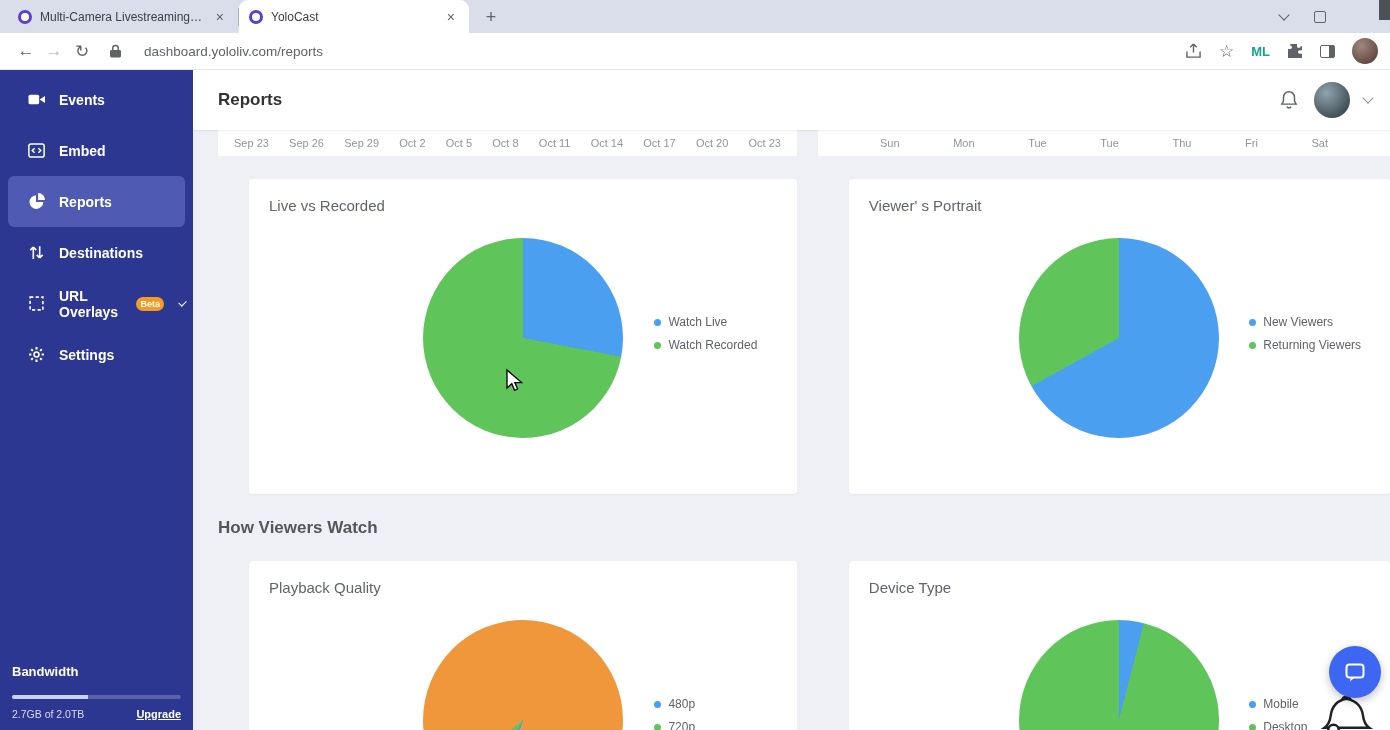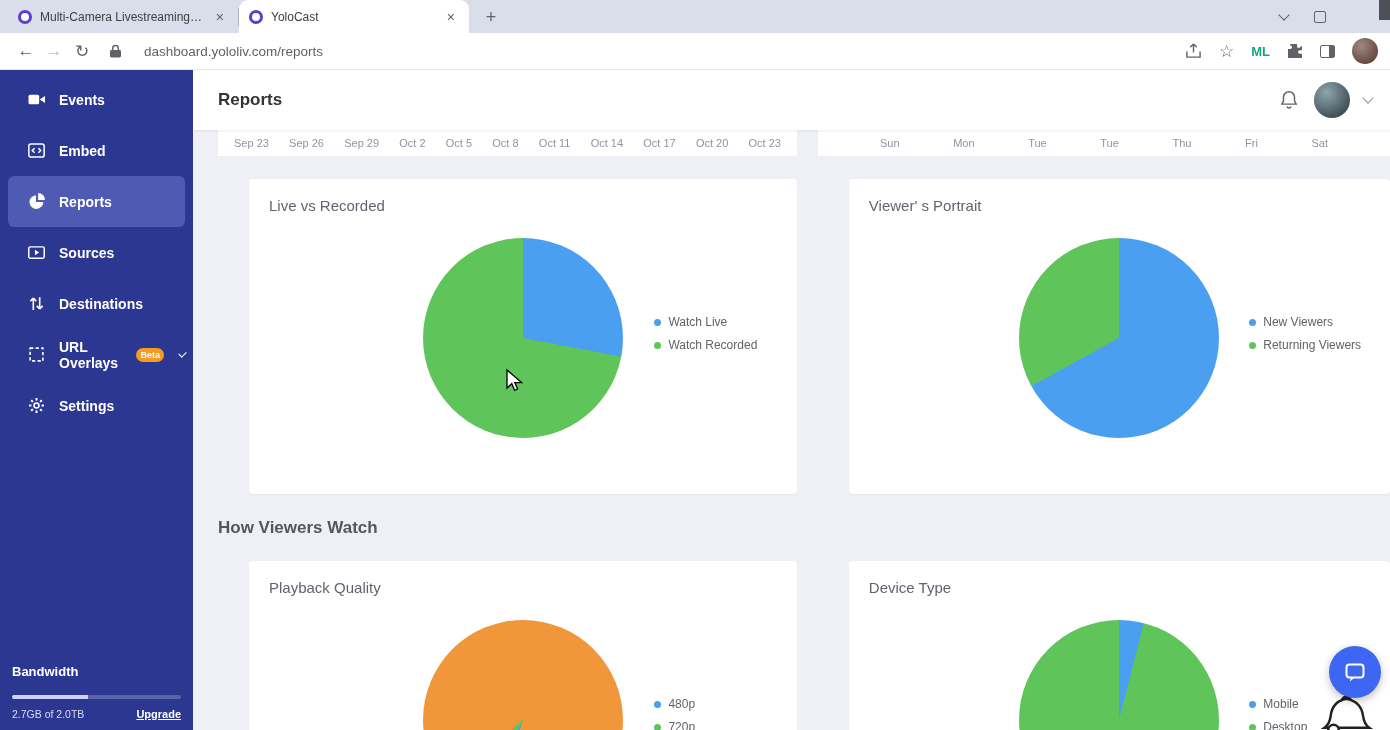--- a/index.html
+++ b/index.html
@@ -153,29 +153,20 @@
         <span class="ic">
             <svg width="17" height="17" viewBox="0 0 16 16" fill="#fff">
               <path d="M9.5 0a6.5 6.5 0 016.5 6.5H9.5z"></path>
               <path d="M7.5 2a6.5 6.5 0 106.9 6.5H7.5z"></path>
             </svg>
           </span>
         <span>Reports</span>
       </div>
       <div class="mi">
         <span class="ic">
-            <svg width="17" height="17" viewBox="0 0 16 16">
-              <rect x="0.7" y="2.7" width="14.6" height="10.6" rx="1.5" fill="none" stroke="#fff" stroke-width="1.4"></rect>
-              <path d="M6.5 5.5l4 2.5-4 2.5z" fill="#fff"></path>
-            </svg>
-          </span>
-        <span>Sources</span>
-      </div>
-      <div class="mi">
-        <span class="ic">
             <svg width="17" height="17" viewBox="0 0 16 16" fill="none" stroke="#fff" stroke-width="1.5">
               <path d="M5 14V3M5 3L2.2 5.8M5 3l2.8 2.8M11 2v11M11 13l2.8-2.8M11 13l-2.8-2.8"></path>
             </svg>
           </span>
         <span>Destinations</span>
       </div>
       <div class="mi">
         <span class="ic">
             <svg width="17" height="17" viewBox="0 0 16 16" fill="none" stroke="#fff" stroke-width="1.5">
               <rect x="2" y="2" width="12" height="12" stroke-dasharray="3 2.2"></rect>

